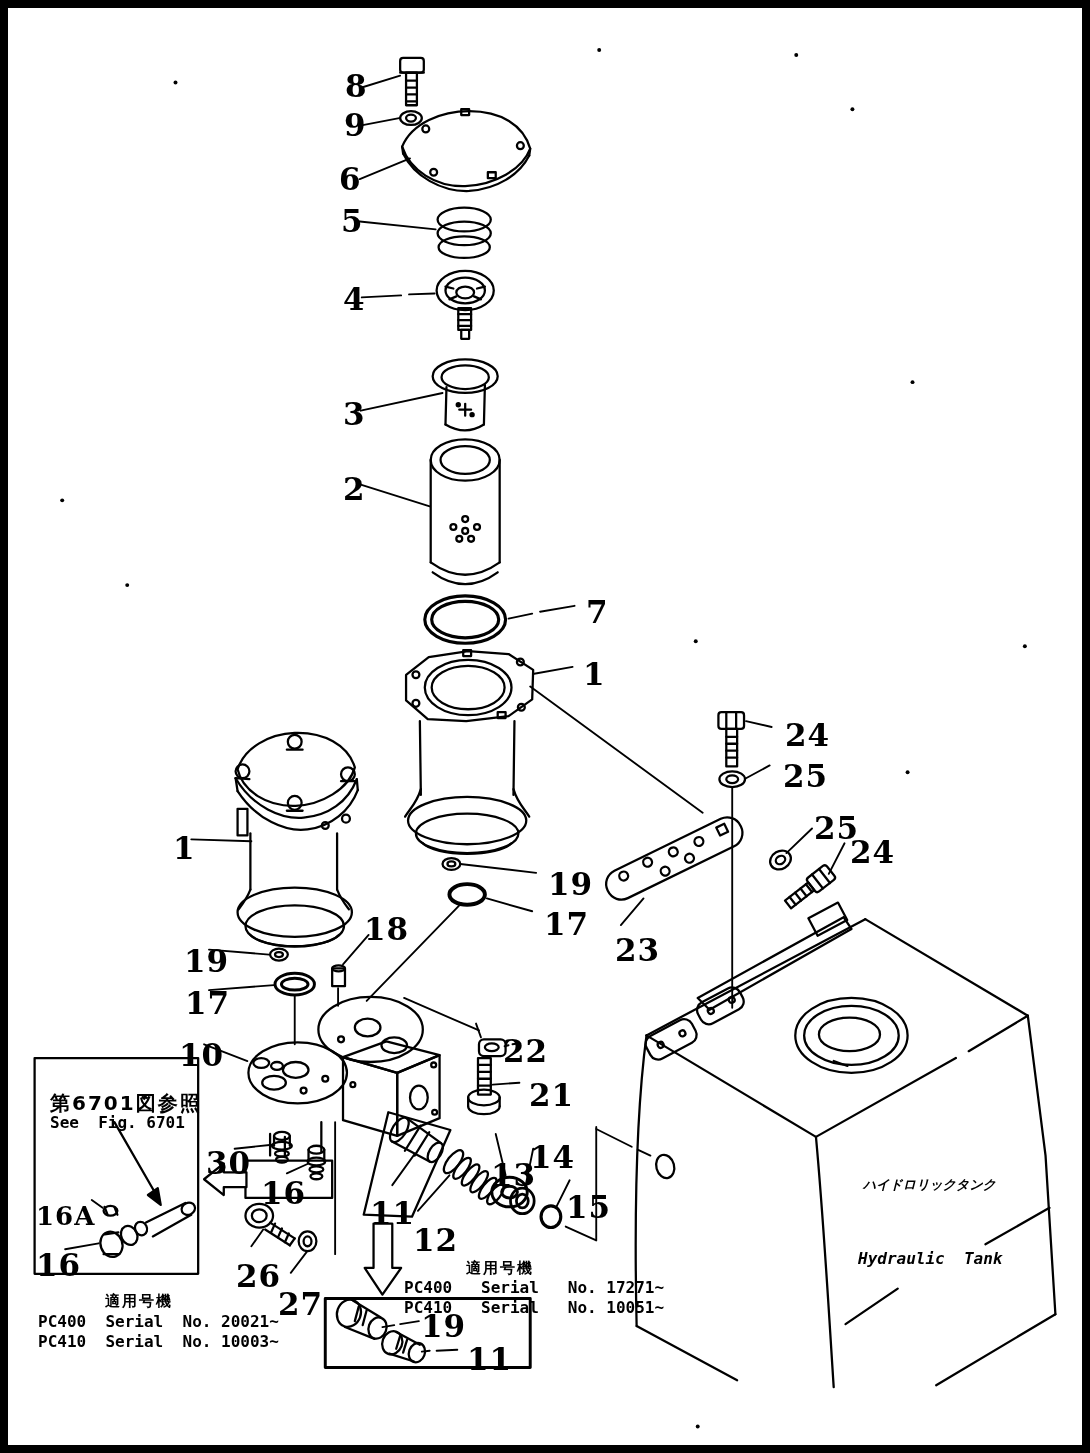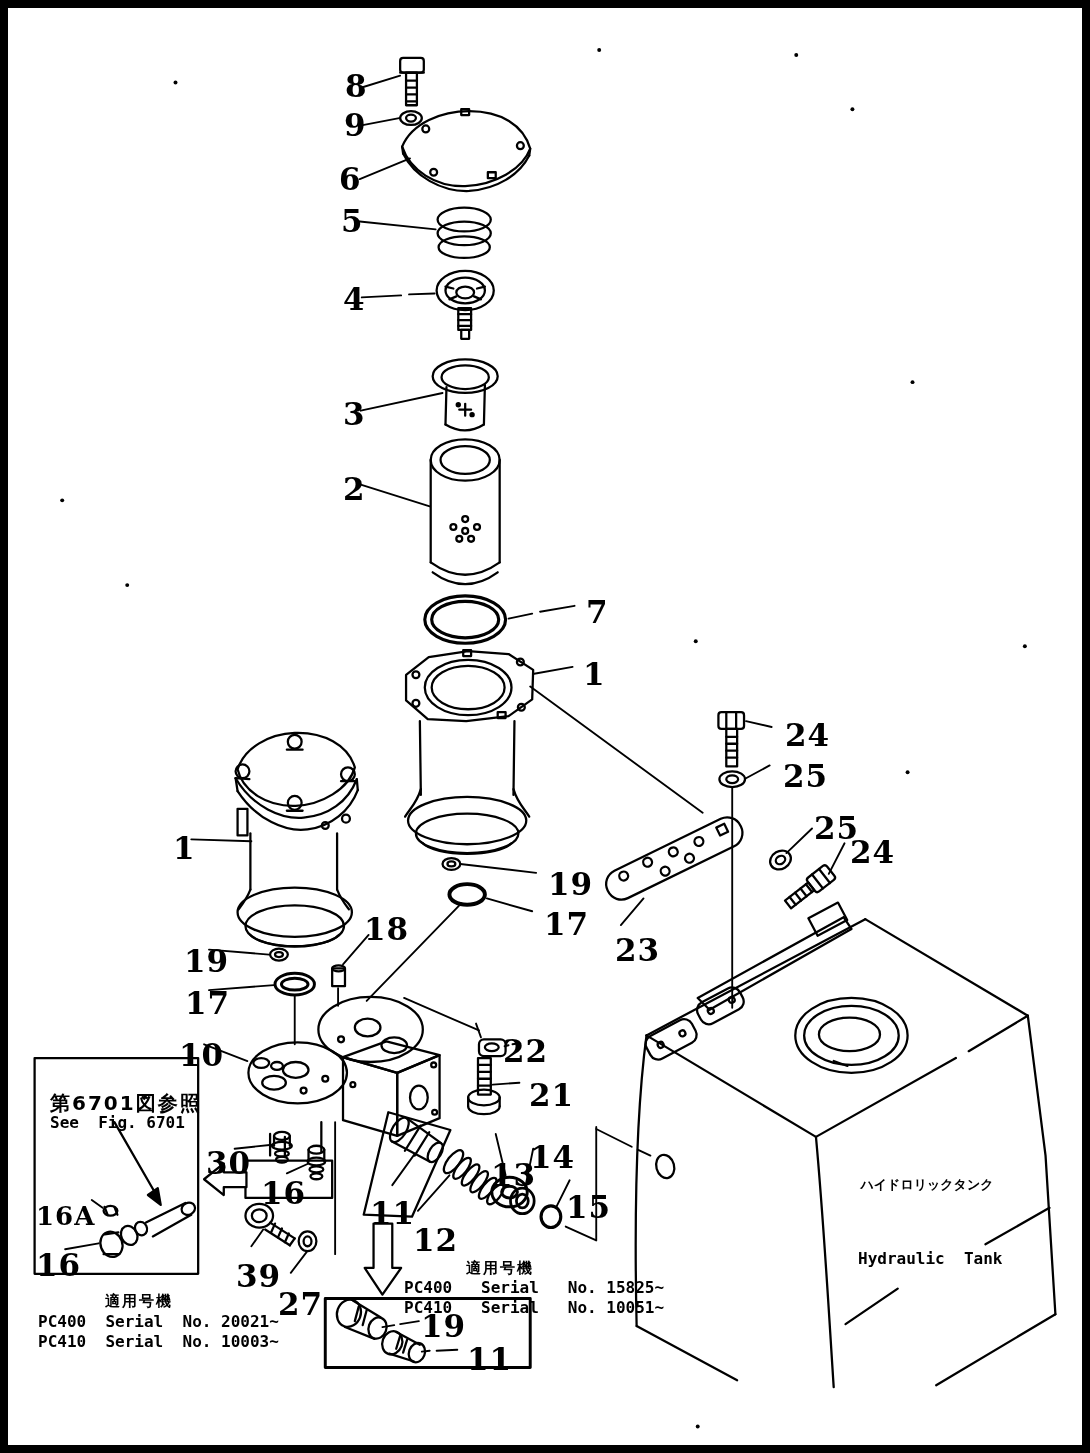--- a/index.html
+++ b/index.html
@@ -33,21 +33,21 @@
     white-space:pre;
   }
   .jp{
     position:absolute;
     font-family:"DejaVu Sans", sans-serif;
     font-weight:700;
     font-size:15px;
     letter-spacing:2px;
     white-space:pre;
   }
-  .ctr{text-align:center;}
+  .ctr{text-align:right;font-style:italic;}
 </style>
 </head>
 <body>
 
 <div class="page">
 
 <svg class="art" viewBox="0 0 1090 1453" fill="none" stroke="#000" stroke-width="2.3" stroke-linecap="round" stroke-linejoin="round">
 
   <g>
     <rect x="398" y="48" width="24" height="15" rx="3"></rect>
@@ -483,39 +483,39 @@
   <div class="co" style="left:540px;top:861px">19</div>
   <div class="co" style="left:536px;top:901px">17</div>
   <div class="co" style="left:176px;top:938px">19</div>
   <div class="co" style="left:177px;top:980px">17</div>
   <div class="co" style="left:356px;top:906px">18</div>
   <div class="co" style="left:171px;top:1032px">10</div>
   <div class="co" style="left:198px;top:1140px">30</div>
   <div class="co" style="left:253px;top:1170px">16</div>
   <div class="co co-sm" style="left:28px;top:1195px">16A</div>
   <div class="co" style="left:28px;top:1242px">16</div>
-  <div class="co" style="left:228px;top:1253px">39</div>
+  <div class="co" style="left:228px;top:1253px">26</div>
   <div class="co" style="left:270px;top:1281px">27</div>
   <div class="co" style="left:362px;top:1190px">11</div>
   <div class="co" style="left:405px;top:1217px">12</div>
   <div class="co" style="left:483px;top:1152px">13</div>
   <div class="co" style="left:522px;top:1134px">14</div>
   <div class="co" style="left:558px;top:1184px">15</div>
   <div class="co" style="left:495px;top:1028px">22</div>
   <div class="co" style="left:521px;top:1072px">21</div>
   <div class="co" style="left:413px;top:1303px">19</div>
   <div class="co" style="left:459px;top:1336px">11</div>
 
   <div class="jp" style="left:42px;top:1082px;font-size:20px">第6701図参照</div>
   <div class="mono" style="left:42px;top:1105px">See  Fig. 6701</div>
 
   <div class="jp" style="left:97px;top:1284px">適用号機</div>
   <div class="mono" style="left:30px;top:1304px">PC400  Serial  No. 20021~</div>
   <div class="mono" style="left:30px;top:1324px">PC410  Serial  No. 10003~</div>
 
   <div class="jp" style="left:458px;top:1251px">適用号機</div>
-  <div class="mono" style="left:396px;top:1270px">PC400   Serial   No. 15825~</div>
+  <div class="mono" style="left:396px;top:1270px">PC400   Serial   No. 17271~</div>
   <div class="mono" style="left:396px;top:1290px">PC410   Serial   No. 10051~</div>
 
   <div class="jp ctr" style="left:850px;top:1168px;width:138px;font-size:13px;letter-spacing:0">ハイドロリックタンク</div>
   <div class="mono ctr" style="left:850px;top:1241px;width:138px">Hydraulic  Tank</div>
 
 </div>
 
 </body></html>

